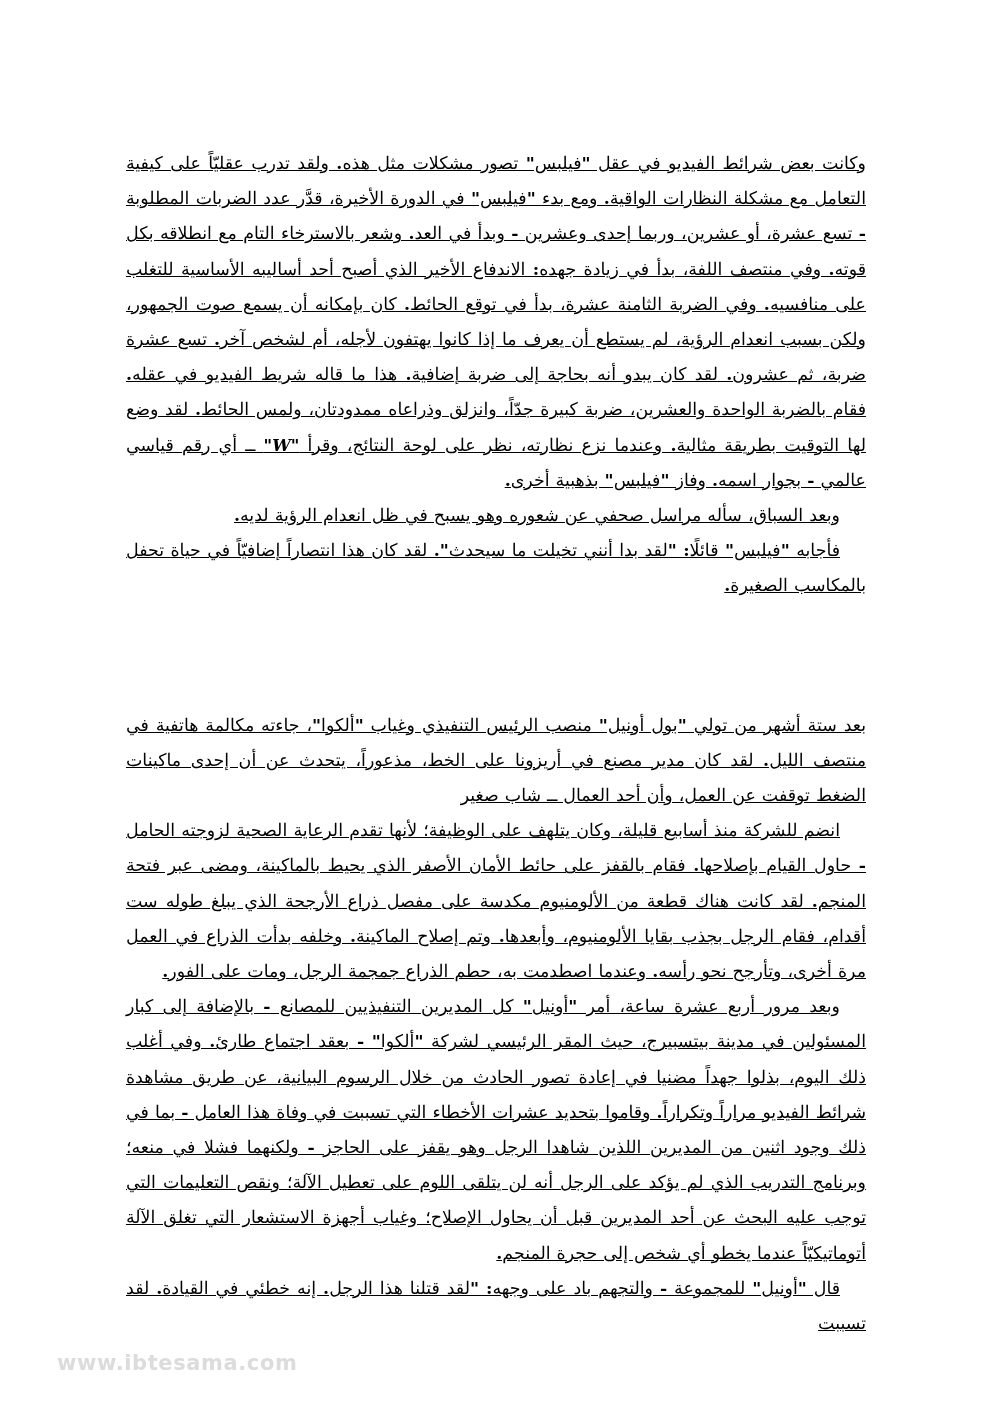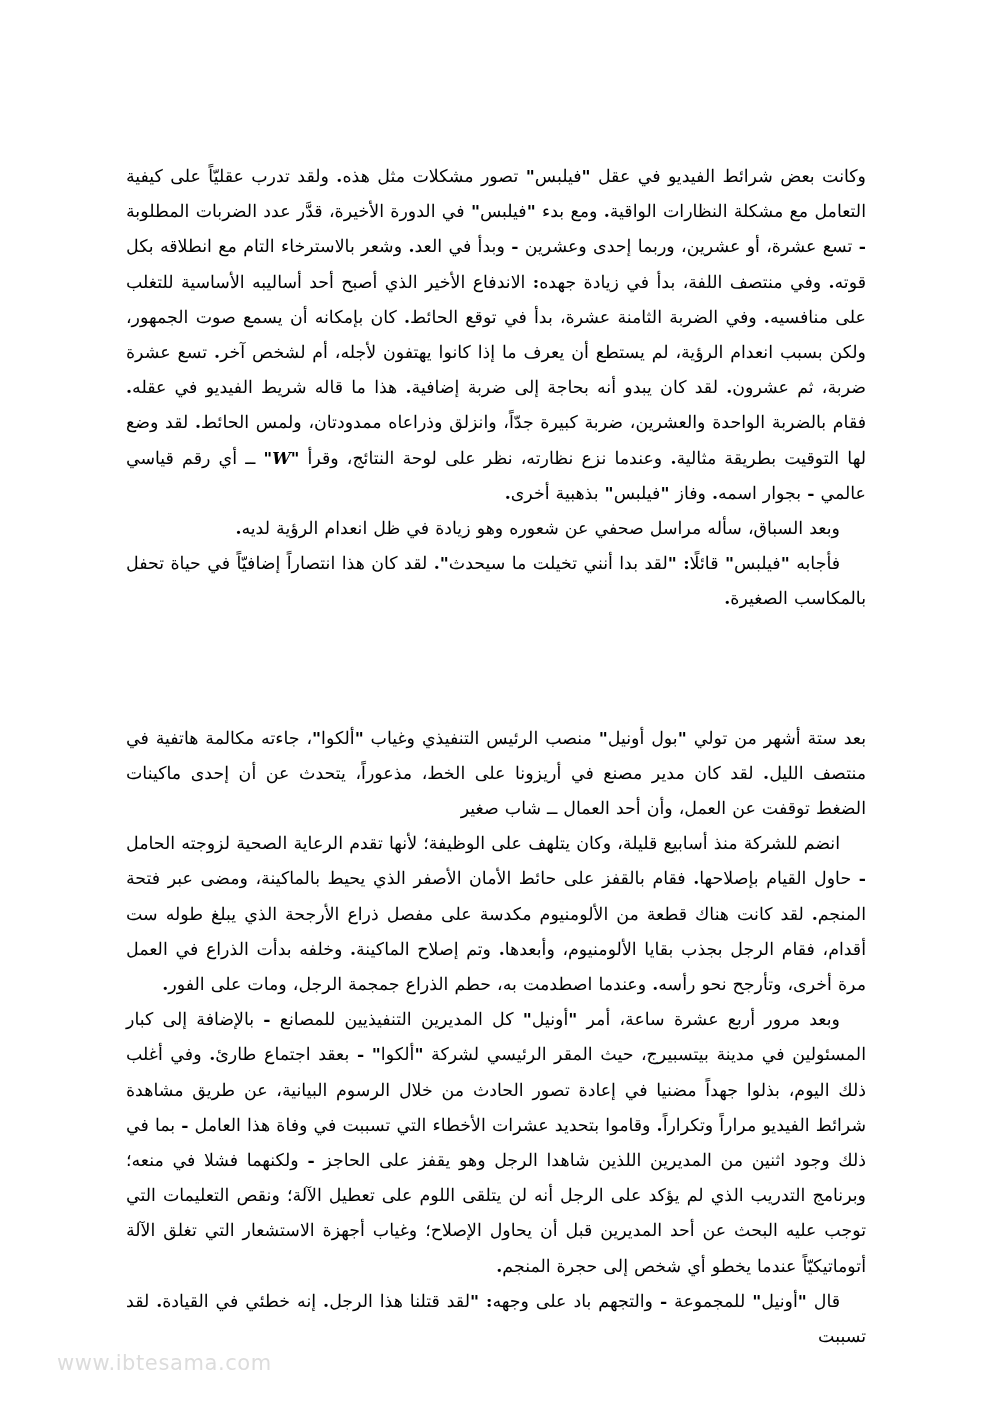--- a/index.html
+++ b/index.html
@@ -20,24 +20,25 @@
     position: absolute;
     inset: 0;
     background: #ffffff;
   }
 
   
   .text-column {
     position: absolute;
     right: 126px;
     left: 126px;
-    top: 159px;
+    top: 146px;
     direction: rtl;
     text-align: justify;
     text-justify: inter-word;
+    text-decoration: underline;
   }
 
   .para-block {
     margin: 0;
   }
 
   .para {
     margin: 0;
     padding: 0;
     color: #000000;
@@ -70,39 +71,39 @@
     unicode-bidi: isolate;
   }
 
   .watermark {
     position: absolute;
     left: 57px;
     bottom: 28px;
     color: #dcdcdc;
     font-family: "DejaVu Sans", "Liberation Sans", sans-serif;
     font-size: 21px;
-    font-weight: 400;
+    font-weight: 700;
     letter-spacing: 0.6px;
     direction: ltr;
     white-space: nowrap;
     user-select: none;
   }
 </style>
 </head>
 <body>
 
 <div class="page">
 
   <div class="text-column">
 
     <div class="para-block">
 
       <p class="para"><span>وكانت بعض شرائط الفيديو في عقل "فيلبس" تصور مشكلات مثل هذه. ولقد تدرب عقليّاً على كيفية التعامل مع مشكلة النظارات الواقية. ومع بدء "فيلبس" في الدورة الأخيرة، قدَّر عدد الضربات المطلوبة - تسع عشرة، أو عشرين، وربما إحدى وعشرين - وبدأ في العد. وشعر بالاسترخاء التام مع انطلاقه بكل قوته. وفي منتصف اللفة، بدأ في زيادة جهده: الاندفاع الأخير الذي أصبح أحد أساليبه الأساسية للتغلب على منافسيه. وفي الضربة الثامنة عشرة، بدأ في توقع الحائط. كان بإمكانه أن يسمع صوت الجمهور، ولكن بسبب انعدام الرؤية، لم يستطع أن يعرف ما إذا كانوا يهتفون لأجله، أم لشخص آخر. تسع عشرة ضربة، ثم عشرون. لقد كان يبدو أنه بحاجة إلى ضربة إضافية. هذا ما قاله شريط الفيديو في عقله. فقام بالضربة الواحدة والعشرين، ضربة كبيرة جدّاً، وانزلق وذراعاه ممدودتان، ولمس الحائط. لقد وضع لها التوقيت بطريقة مثالية. وعندما نزع نظارته، نظر على لوحة النتائج، وقرأ </span><span class="latin-record">"W"</span><span> ــ أي رقم قياسي عالمي - بجوار اسمه. وفاز "فيلبس" بذهبية أخرى.</span></p>
 
-      <p class="para indent">وبعد السباق، سأله مراسل صحفي عن شعوره وهو زيادة في ظل انعدام الرؤية لديه.</p>
+      <p class="para indent">وبعد السباق، سأله مراسل صحفي عن شعوره وهو يسبح في ظل انعدام الرؤية لديه.</p>
 
       <p class="para indent">فأجابه "فيلبس" قائلًا: "لقد بدا أنني تخيلت ما سيحدث". لقد كان هذا انتصاراً إضافيّاً في حياة تحفل بالمكاسب الصغيرة.</p>
 
     </div>
 
     <div class="section-gap"></div>
 
     <div class="para-block">
 
       <p class="para">بعد ستة أشهر من تولي "بول أونيل" منصب الرئيس التنفيذي وغياب "ألكوا"، جاءته مكالمة هاتفية في منتصف الليل. لقد كان مدير مصنع في أريزونا على الخط، مذعوراً، يتحدث عن أن إحدى ماكينات الضغط توقفت عن العمل، وأن أحد العمال ــ شاب صغير</p>

